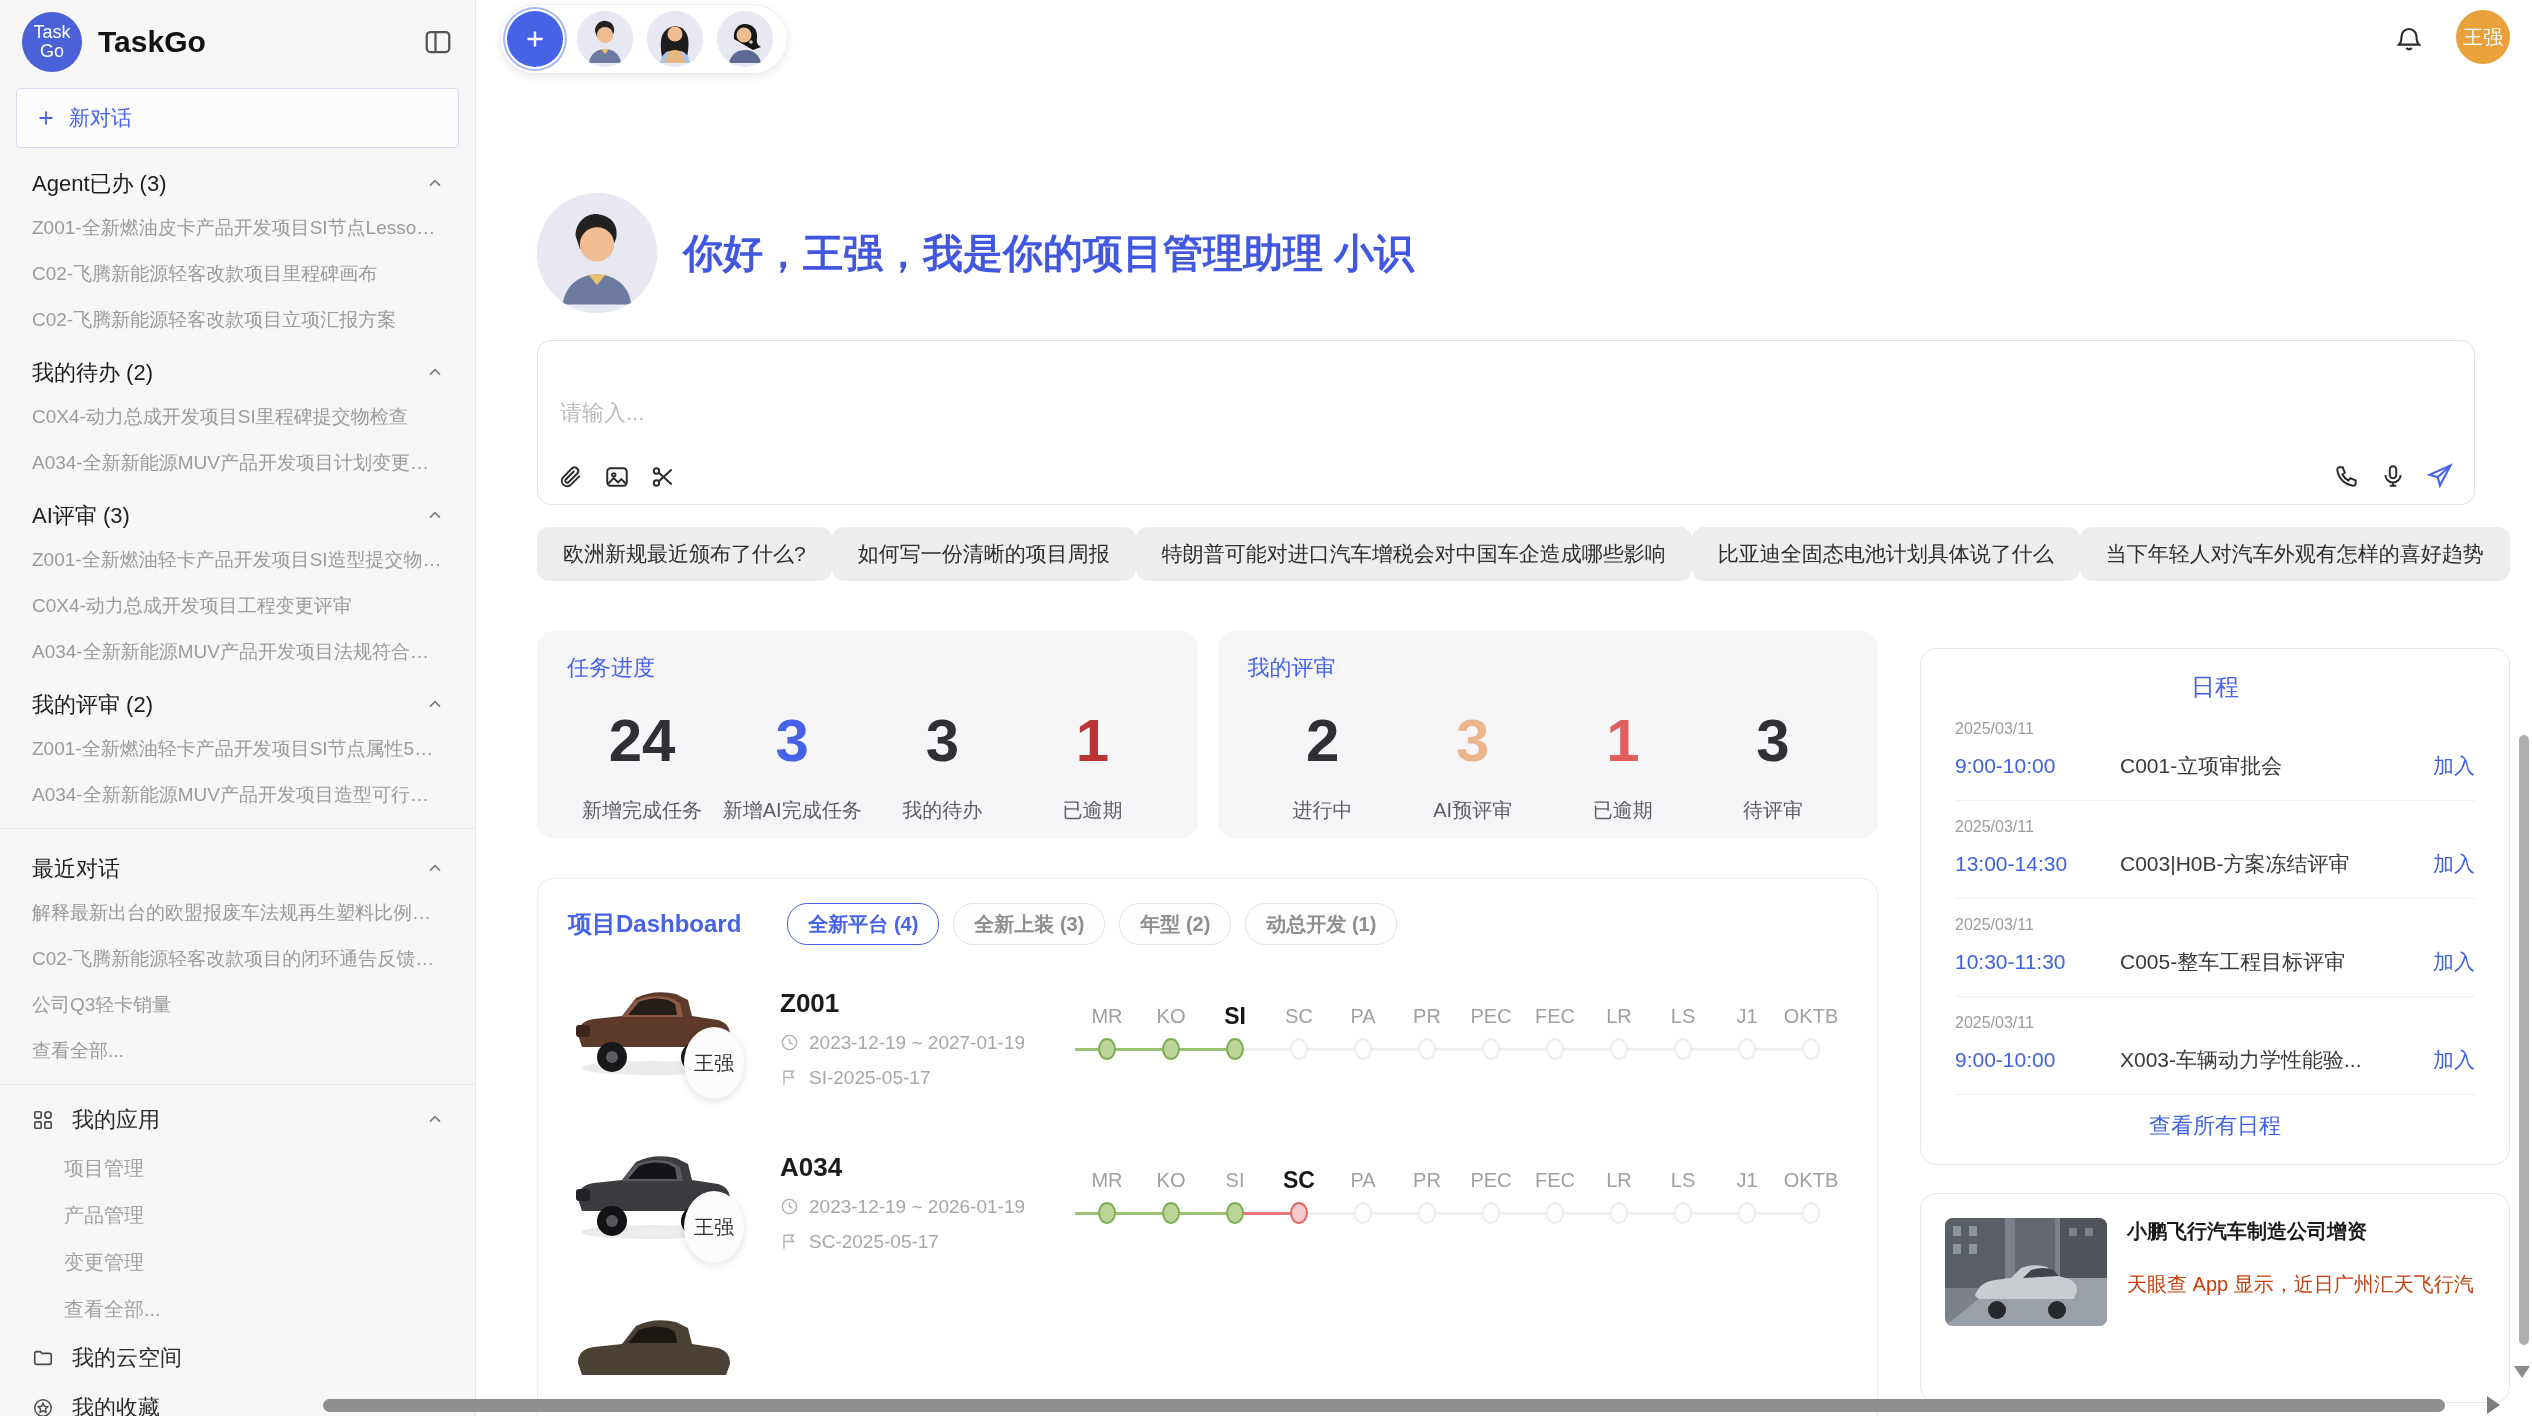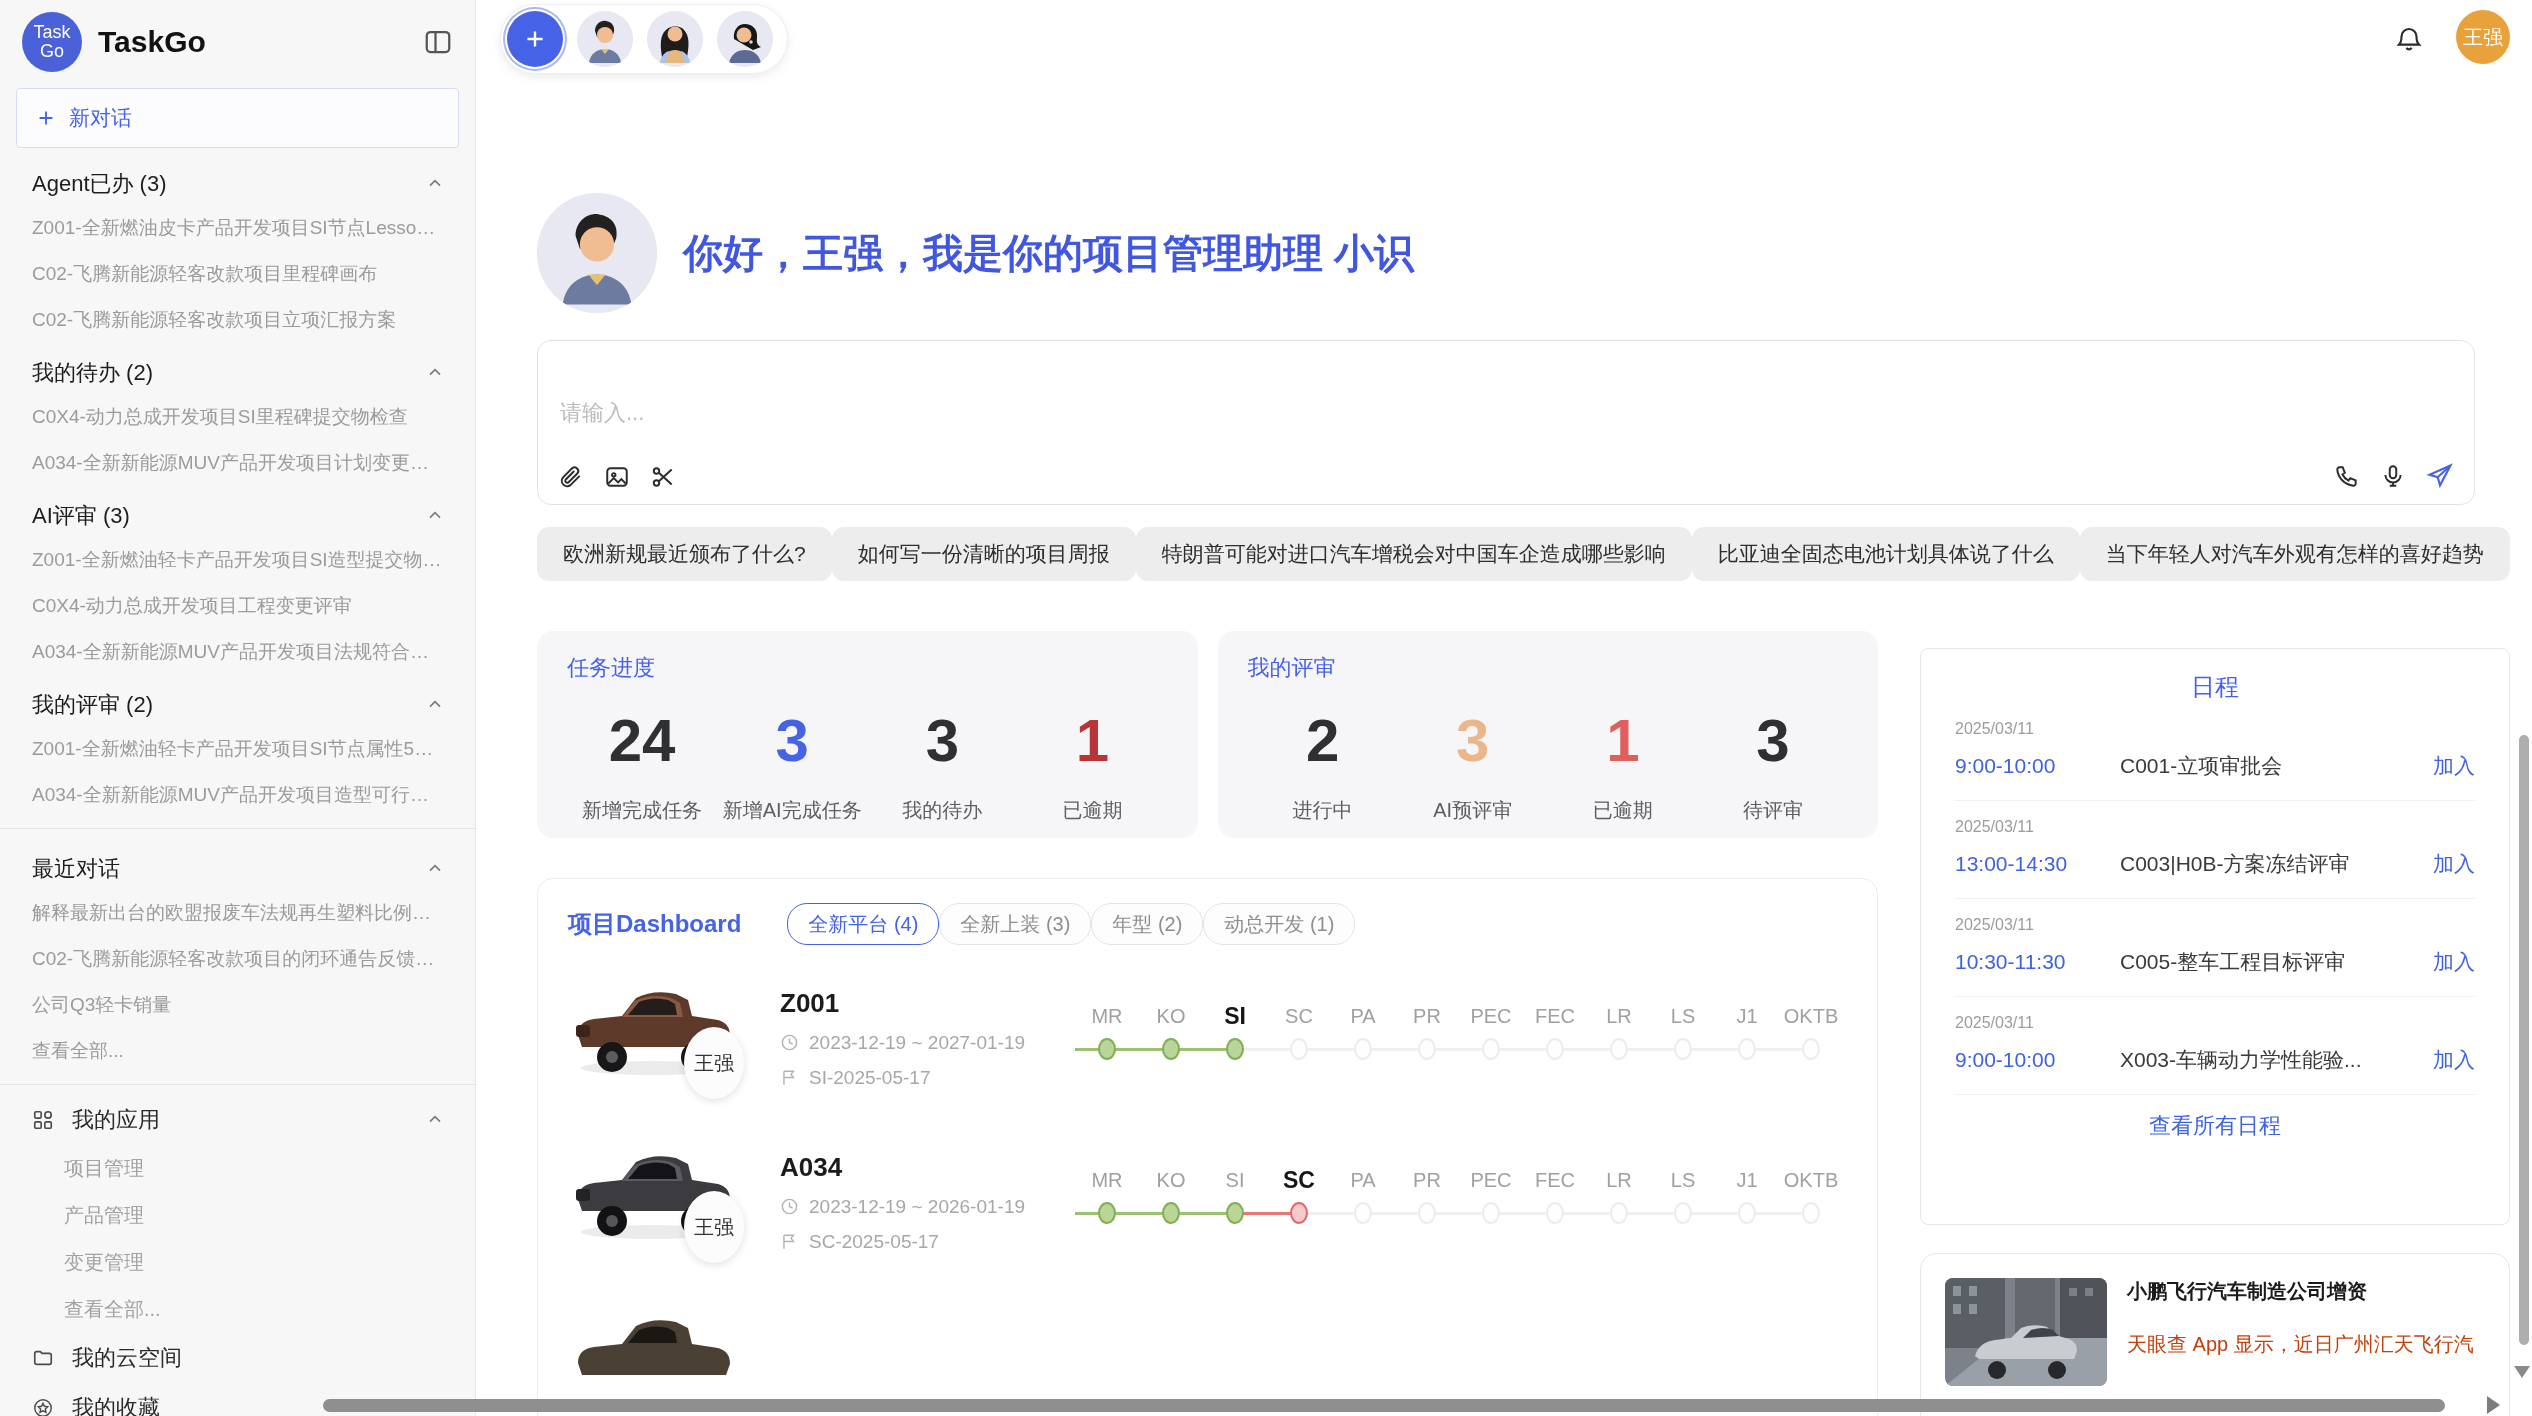--- a/index.html
+++ b/index.html
@@ -76,21 +76,21 @@
   .stat-cols{display:flex;margin-top:26px;}
   .stat-col{flex:1;text-align:center;}
   .stat-val{font-size:60px;font-weight:600;line-height:64px;}
   .v-dark{color:#2f3033}.v-blue{color:#4662e6}.v-red{color:#b93535}.v-red2{color:#e05e5e}.v-orange{color:#ecb68c}
   .stat-lbl{margin-top:24px;font-size:20px;color:#5c5e63;}
 
   .dash-card{margin-top:40px;background:#fff;border:1px solid #ececec;border-radius:16px;box-sizing:border-box;
              padding:24px 30px;height:700px;}
   .dash-head{display:flex;align-items:center;}
   .dash-title{font-size:24px;font-weight:700;color:#4662e6;}
-  .tabs{display:flex;margin-left:46px;}
+  .tabs{display:flex;gap:14px;margin-left:46px;font-weight:bold;}
   .tab{height:40px;border-radius:20px;border:1px solid #e4e4e6;background:#fdfdfd;color:#8e8e90;font-size:20px;
        display:flex;align-items:center;padding:0 20px;cursor:pointer;}
   .tab.active{border-color:#4662e6;color:#4662e6;background:#fff;}
 
   .proj-row{display:flex;align-items:center;margin-top:22px;height:142px;}
   .car-wrap{width:190px;position:relative;height:130px;}
   .owner-badge{position:absolute;left:116px;top:54px;width:60px;height:72px;border-radius:50%;background:#fcfcfc;
                box-shadow:0 2px 8px rgba(0,0,0,.12);display:flex;align-items:center;justify-content:center;
                font-size:20px;color:#333;}
   .proj-info{width:295px;margin-left:22px;}
@@ -106,22 +106,22 @@
   .ms .lh{left:0}.ms .rh{right:0}
   .ms .lh.g,.ms .rh.g{background:#9cc172;}
   .ms .lh.r,.ms .rh.r{background:#e57777;}
   .ms .lh.none,.ms .rh.none{background:transparent;}
   .dot{position:absolute;left:50%;top:50%;transform:translate(-50%,-50%);width:14px;height:18px;border-radius:50%;
        background:#fefefe;border:2px solid #ececee;z-index:1;}
   .dot.g{background:#b9d597;border-color:#7fae54;}
   .dot.r{background:#f6caca;border-color:#e26767;}
 
   
-  .sched-card{margin-top:17px;background:#fff;border:1px solid #e7e7e9;border-radius:8px;box-sizing:border-box;
-              padding:18px 34px 20px 34px;height:577px;}
+  .sched-card{margin-top:17px;background:#fff;border:1px solid #e7e7e9;border-radius:16px;box-sizing:border-box;
+              padding:18px 34px 20px 34px;height:517px;}
   .sched-title{text-align:center;font-size:24px;color:#4662e6;margin-top:4px;}
   .event{padding:17px 0 20px 0;border-bottom:1px solid #f0f0f1;}
   .event:last-of-type{border-bottom:none;}
   .ev-date{font-size:16px;color:#9c9c9e;}
   .ev-row{display:flex;align-items:center;margin-top:14px;}
   .ev-time{width:165px;font-size:21px;color:#3f63e0;}
   .ev-title{flex:1;font-size:21px;color:#3a3a3c;white-space:nowrap;overflow:hidden;text-overflow:ellipsis;}
   .ev-join{font-size:21px;color:#3f63e0;cursor:pointer;margin-left:14px;}
   .sched-footer{text-align:center;font-size:22px;color:#3f63e0;margin-top:16px;cursor:pointer;}
 

